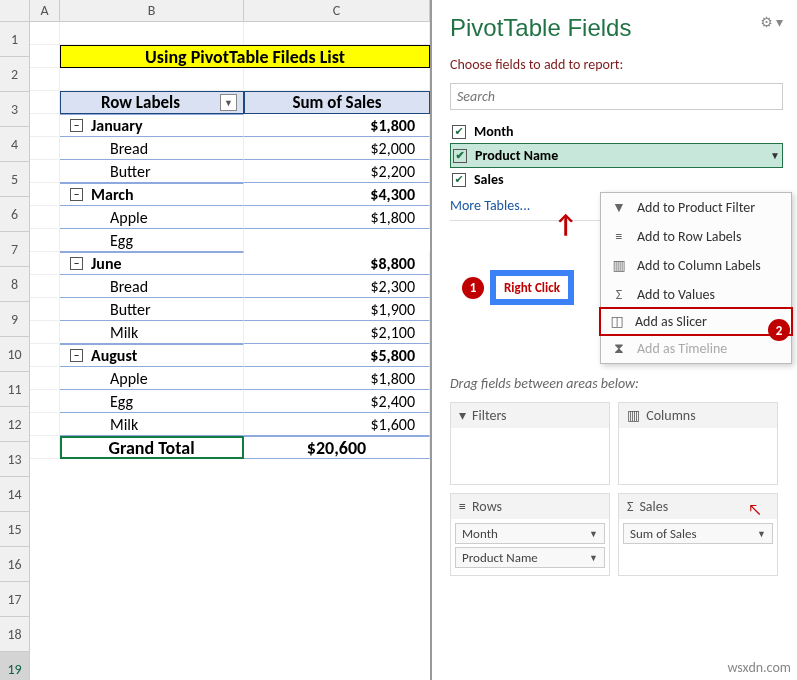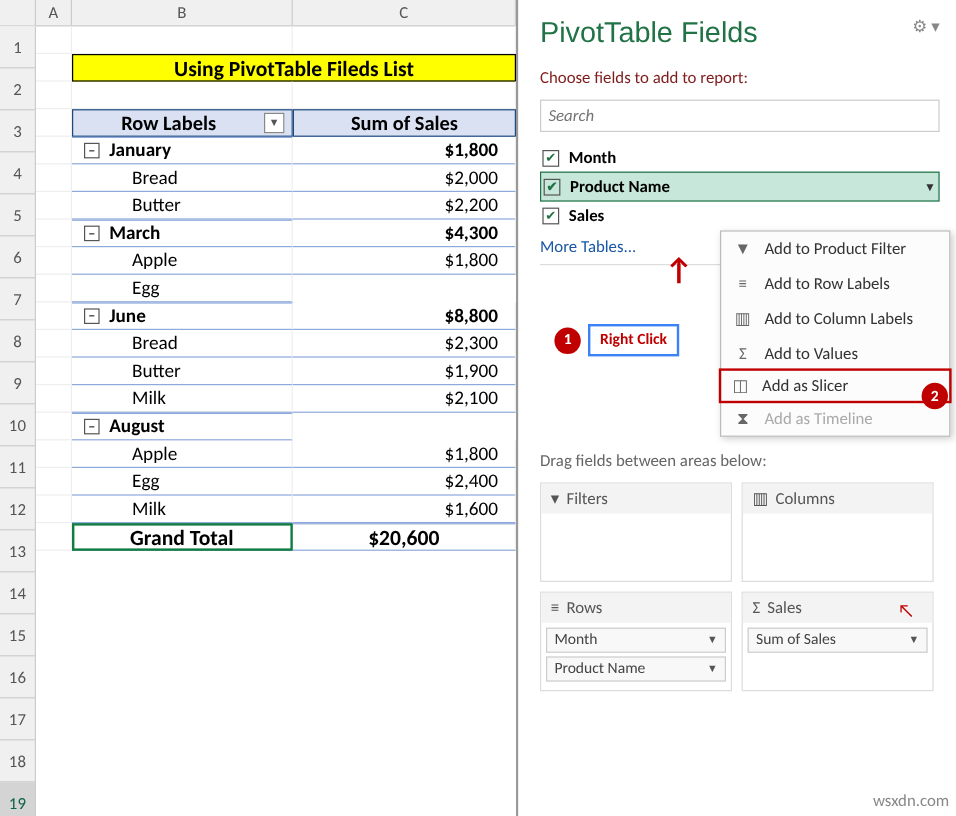--- a/index.html
+++ b/index.html
@@ -38,29 +38,29 @@
 .subt{ color:#7f1d1d; margin-bottom:10px; font-size:14px;}
 .search{ width:100%; border:1px solid #ccc; padding:4px 6px; color:#1d4ed8; font-size:14px; margin-bottom:10px; font-style:italic;}
 .flist{ border-bottom:1px solid #ddd; padding-bottom:6px; margin-bottom:14px;}
 .fitem{ display:flex; align-items:center; padding:3px 2px; font-size:14px;}
 .fitem.hover{ background:#c6e7d9; border:1px solid #217346; font-weight:bold; color:#000;}
 .chk{ width:14px;height:14px;border:1px solid #555;margin-right:8px;display:inline-flex;align-items:center;justify-content:center;font-size:11px;color:#217346;}
 .flabel{font-weight:bold; color:#000;}
 .more{ color:#1a58a6; font-size:14px; margin-top:6px;}
 .callout{ position:absolute; left:462px; top:270px; display:flex; align-items:center; gap:6px;}
 .numcirc{ width:22px;height:22px;border-radius:50%;background:#c00000;color:#fff;display:flex;align-items:center;justify-content:center;font-weight:bold;font-size:13px;}
-.rcbox{ border:2px solid #3b82f6; background:#fff; color:#c00000; font-weight:bold; padding:4px 8px; font-size:13px;}
+.rcbox{ border:6px solid #3b82f6; background:#fff; color:#c00000; font-weight:bold; padding:4px 8px; font-size:13px;}
 .arrowup{ position:absolute; left:554px; top:208px; color:#c00000; font-size:26px; font-weight:bold;}
 .ctxmenu{ position:absolute; left:600px; top:192px; width:192px; background:#fcfcfc; border:1px solid #bbb; box-shadow:2px 2px 6px rgba(0,0,0,0.2); z-index:50;}
 .mitem{ display:flex; align-items:center; padding:6px 10px; font-size:14px; color:#333; gap:10px;}
 .mitem.dis{ color:#aaa;}
 .micon{ width:16px; text-align:center; color:#666; font-size:14px;}
 .slicerbox{ border:2px solid #c00000; margin:-2px; padding:4px 8px;}
 .num2{ position:absolute; left:768px; top:319px; width:22px;height:22px;border-radius:50%;background:#c00000;color:#fff;display:flex;align-items:center;justify-content:center;font-weight:bold;font-size:13px; z-index:60;}
-.dragt{ color:#666; font-size:14px; margin-bottom:10px;}
+.dragt{ color:#666; font-size:14px; margin-bottom:10px;font-style:italic;}
 .areas{ display:flex; flex-wrap:wrap; gap:8px;}
 .abox{ width:160px; border:1px solid #ddd;}
 .ahdr{ background:#f3f3f3; padding:4px 8px; font-size:14px; color:#555; display:flex; align-items:center; gap:6px;}
 .abody{ min-height:56px; padding:4px;}
 .tag{ background:#f8f8f8; border:1px solid #ccc; padding:2px 6px; font-size:13px; display:flex; justify-content:space-between; align-items:center; margin-bottom:3px;}
 .tag .dd{font-size:9px;color:#555;}
 .cursorimg{position:absolute;left:748px;top:500px;font-size:16px;color:#c00000;}
 .watermark{position:absolute;right:6px;bottom:4px;font-size:14px;color:#888;}
 </style>
 </head>
@@ -180,20 +180,21 @@
             <div class="cell" style="width:30px"></div>
           <div class="cell cB itemcell">Milk</div>
           <div class="cell cC valcell">$2,100</div>
           </div>
         <div class="row">
             <div class="cell" style="width:30px"></div>
           <div class="cell cB groupcell">
               <span class="collapse">−</span>
               <span>August</span>
             </div>
+          <div class="cell cC valcell valbold">$5,800</div>
           </div>
         <div class="row">
             <div class="cell" style="width:30px"></div>
           <div class="cell cB itemcell">Apple</div>
           <div class="cell cC valcell">$1,800</div>
           </div>
         <div class="row">
             <div class="cell" style="width:30px"></div>
           <div class="cell cB itemcell">Egg</div>
           <div class="cell cC valcell">$2,400</div>

